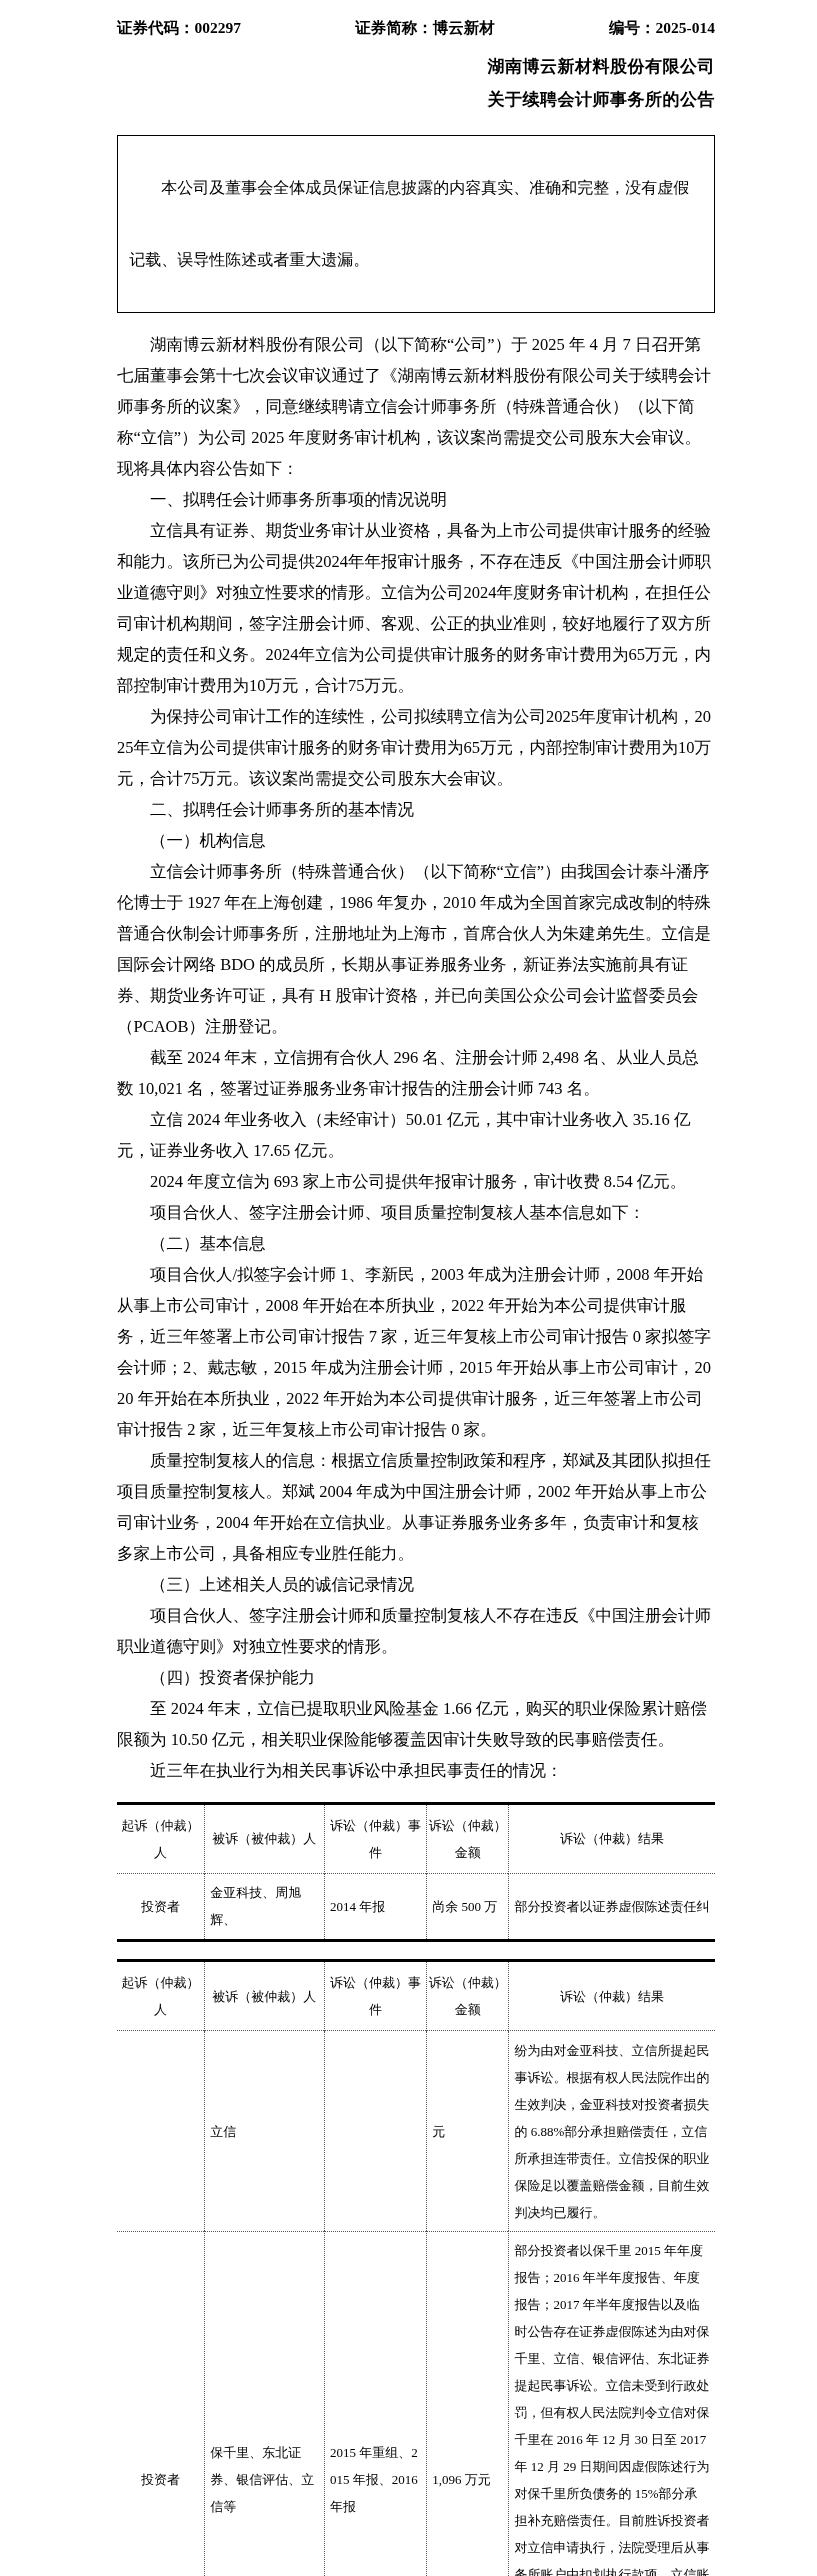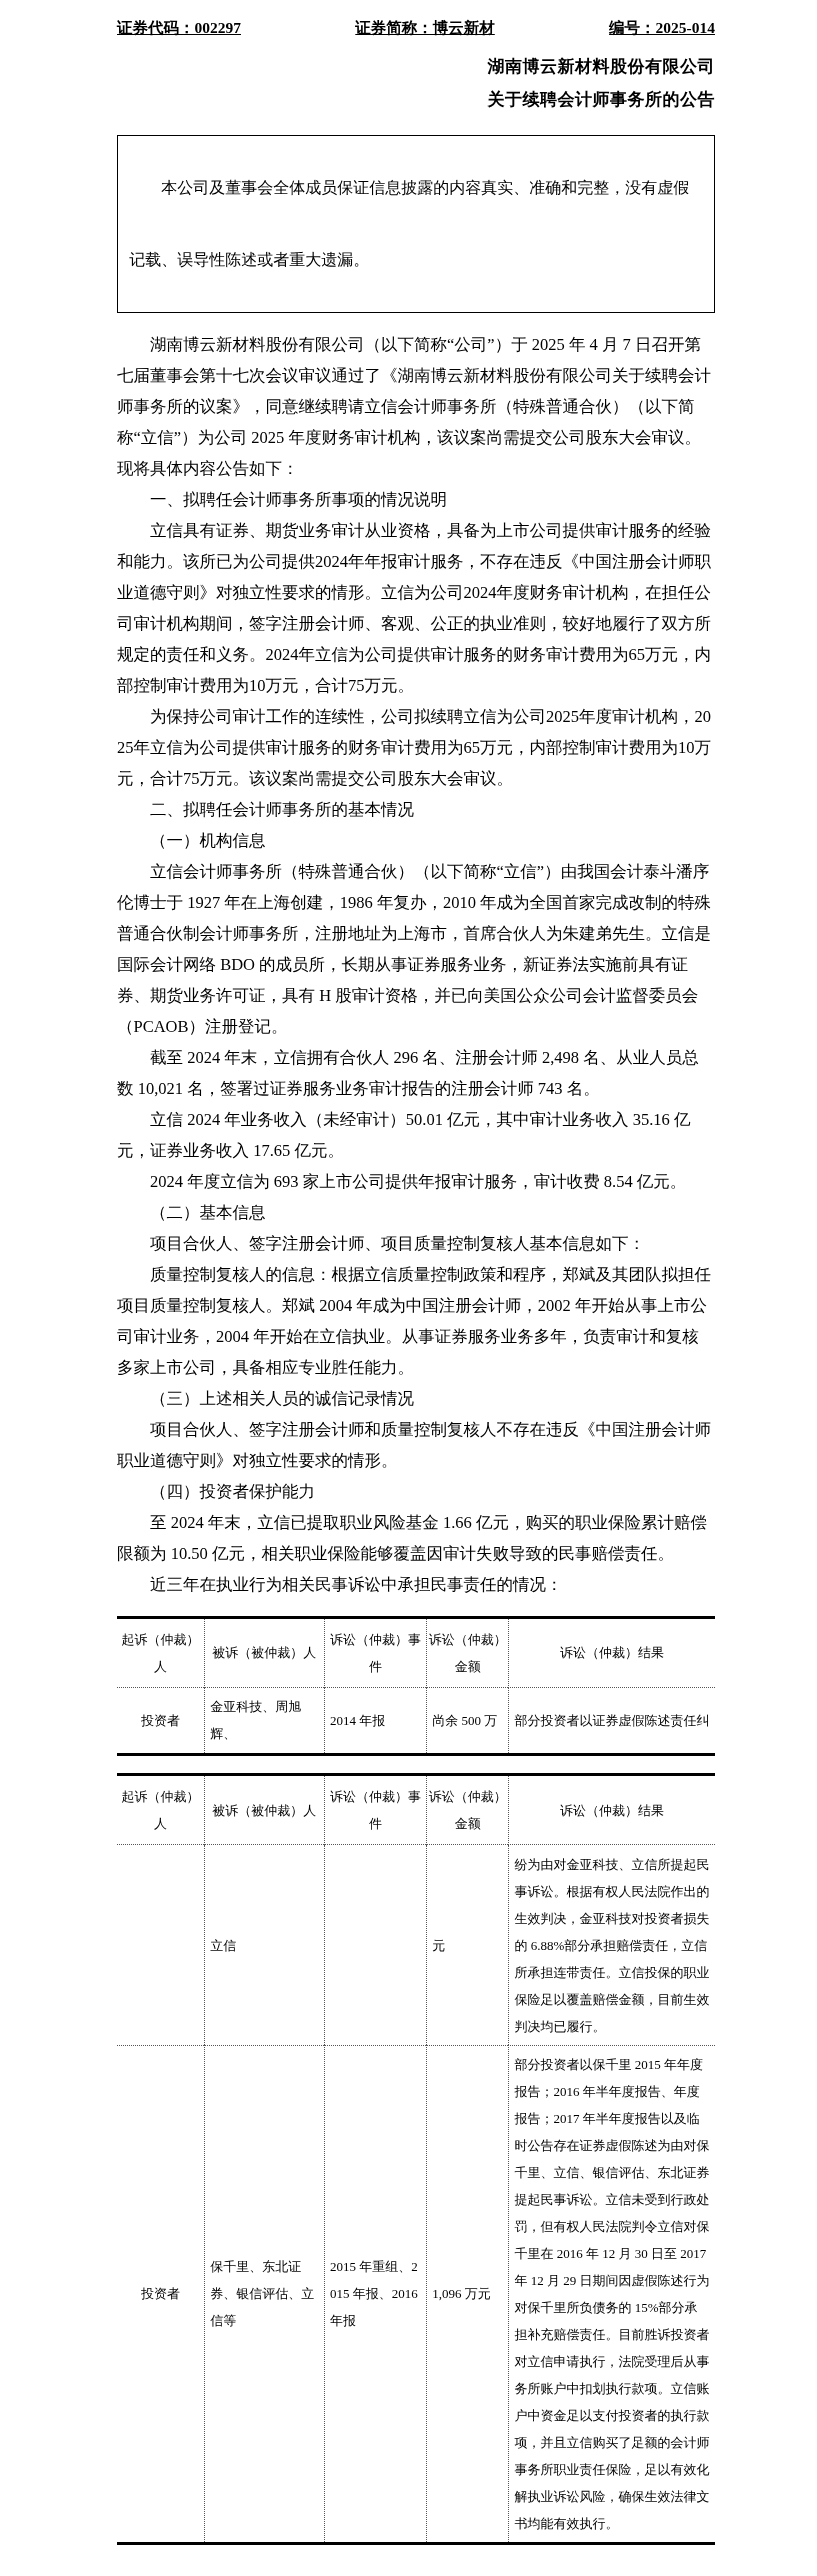--- a/index.html
+++ b/index.html
@@ -13,21 +13,20 @@
     padding: 17.5px 103px 77px 117px;
     font-family: "Liberation Serif", "DejaVu Serif", serif;
   }
   .doc-header {
     display: flex;
     justify-content: space-between;
     align-items: baseline;
     font-weight: bold;
     font-size: 15.5px;
     line-height: 1.25;
-    text-decoration: underline;
   }
   .doc-title {
     margin-top: 13.4px;
     text-align: right;
     font-weight: bold;
     font-size: 17px;
     line-height: 33px;
     letter-spacing: 0.5px;
   }
   .notice-box {
@@ -108,22 +107,23 @@
       <div class="blk p">湖南博云新材料股份有限公司（以下简称“公司”）于 2025 年 4 月 7 日召开第七届董事会第十七次会议审议通过了《湖南博云新材料股份有限公司关于续聘会计师事务所的议案》，同意继续聘请立信会计师事务所（特殊普通合伙）（以下简称“立信”）为公司 2025 年度财务审计机构，该议案尚需提交公司股东大会审议。现将具体内容公告如下：</div>
       <div class="blk h1">一、拟聘任会计师事务所事项的情况说明</div>
       <div class="blk p">立信具有证券、期货业务审计从业资格，具备为上市公司提供审计服务的经验和能力。该所已为公司提供2024年年报审计服务，不存在违反《中国注册会计师职业道德守则》对独立性要求的情形。立信为公司2024年度财务审计机构，在担任公司审计机构期间，签字注册会计师、客观、公正的执业准则，较好地履行了双方所规定的责任和义务。2024年立信为公司提供审计服务的财务审计费用为65万元，内部控制审计费用为10万元，合计75万元。</div>
       <div class="blk p">为保持公司审计工作的连续性，公司拟续聘立信为公司2025年度审计机构，2025年立信为公司提供审计服务的财务审计费用为65万元，内部控制审计费用为10万元，合计75万元。该议案尚需提交公司股东大会审议。</div>
       <div class="blk h1">二、拟聘任会计师事务所的基本情况</div>
       <div class="blk h2">（一）机构信息</div>
       <div class="blk p">立信会计师事务所（特殊普通合伙）（以下简称“立信”）由我国会计泰斗潘序伦博士于 1927 年在上海创建，1986 年复办，2010 年成为全国首家完成改制的特殊普通合伙制会计师事务所，注册地址为上海市，首席合伙人为朱建弟先生。立信是国际会计网络 BDO 的成员所，长期从事证券服务业务，新证券法实施前具有证券、期货业务许可证，具有 H 股审计资格，并已向美国公众公司会计监督委员会（PCAOB）注册登记。</div>
       <div class="blk p">截至 2024 年末，立信拥有合伙人 296 名、注册会计师 2,498 名、从业人员总数 10,021 名，签署过证券服务业务审计报告的注册会计师 743 名。</div>
       <div class="blk p">立信 2024 年业务收入（未经审计）50.01 亿元，其中审计业务收入 35.16 亿元，证券业务收入 17.65 亿元。</div>
       <div class="blk p">2024 年度立信为 693 家上市公司提供年报审计服务，审计收费 8.54 亿元。</div>
+      <div class="blk p">项目合伙人、签字注册会计师、项目质量控制复核人基本信息如下：</div>
       <div class="blk h2">（二）基本信息</div>
-      <div class="blk p">项目合伙人、签字注册会计师、项目质量控制复核人基本信息如下：</div>
+      <div class="blk p">项目合伙人/拟签字会计师 1、李新民，2003 年成为注册会计师，2008 年开始从事上市公司审计，2008 年开始在本所执业，2022 年开始为本公司提供审计服务，近三年签署上市公司审计报告 7 家，近三年复核上市公司审计报告 0 家拟签字会计师；2、戴志敏，2015 年成为注册会计师，2015 年开始从事上市公司审计，2020 年开始在本所执业，2022 年开始为本公司提供审计服务，近三年签署上市公司审计报告 2 家，近三年复核上市公司审计报告 0 家。</div>
       <div class="blk p">质量控制复核人的信息：根据立信质量控制政策和程序，郑斌及其团队拟担任项目质量控制复核人。郑斌 2004 年成为中国注册会计师，2002 年开始从事上市公司审计业务，2004 年开始在立信执业。从事证券服务业务多年，负责审计和复核多家上市公司，具备相应专业胜任能力。</div>
       <div class="blk h2">（三）上述相关人员的诚信记录情况</div>
       <div class="blk p">项目合伙人、签字注册会计师和质量控制复核人不存在违反《中国注册会计师职业道德守则》对独立性要求的情形。</div>
       <div class="blk h2">（四）投资者保护能力</div>
       <div class="blk p">至 2024 年末，立信已提取职业风险基金 1.66 亿元，购买的职业保险累计赔偿限额为 10.50 亿元，相关职业保险能够覆盖因审计失败导致的民事赔偿责任。</div>
       <div class="blk p">近三年在执业行为相关民事诉讼中承担民事责任的情况：</div>
       <div class="ltable">
         <div class="ltr head">
           <div class="ltc c0">起诉（仲裁）人</div>
           <div class="ltc c1">被诉（被仲裁）人</div>

